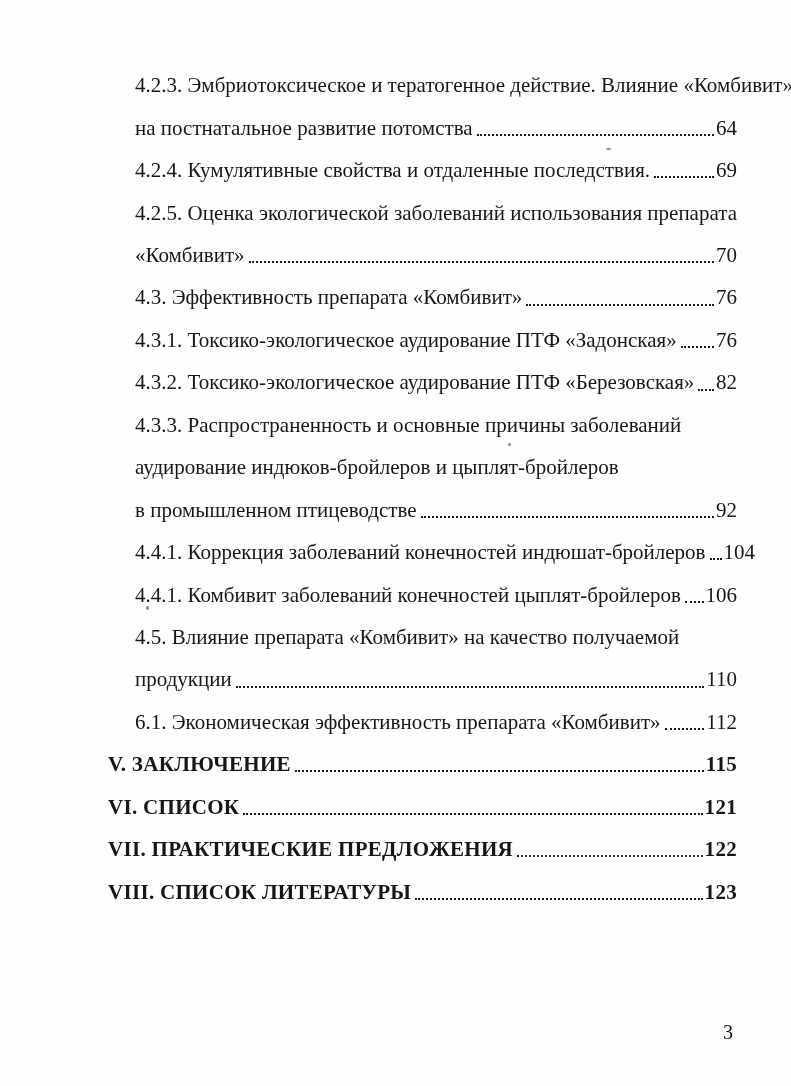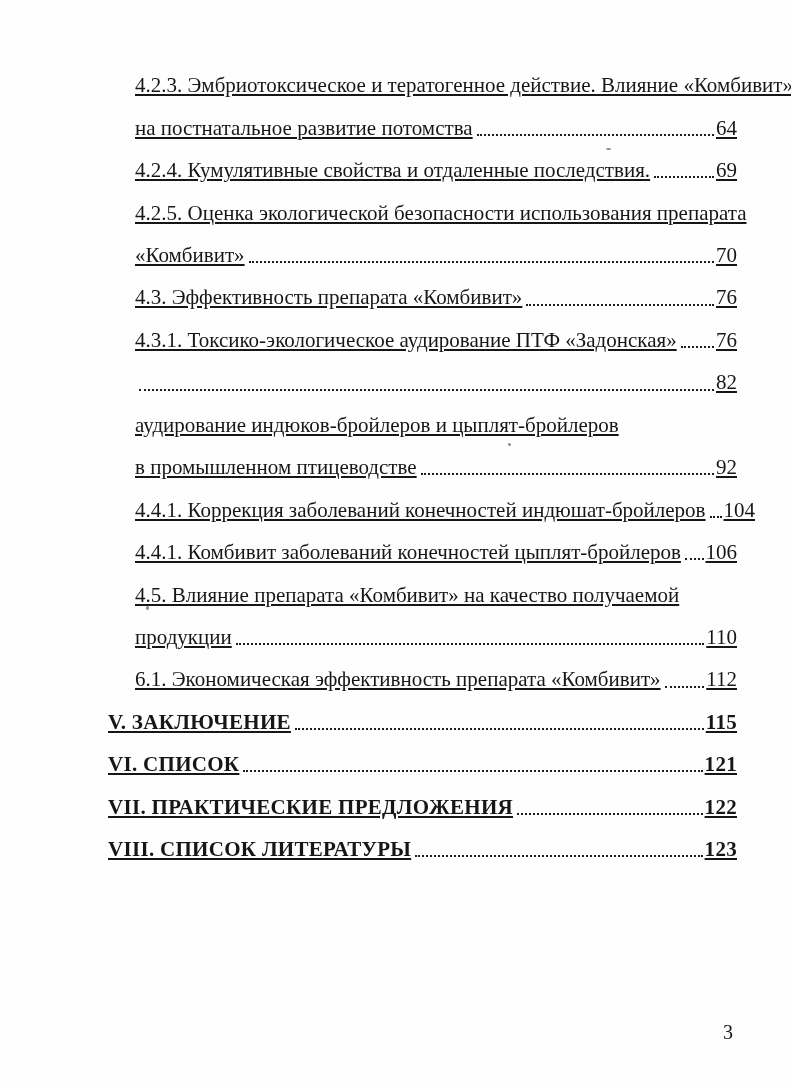--- a/index.html
+++ b/index.html
@@ -16,21 +16,20 @@
     font-family: "Liberation Serif", "DejaVu Serif", serif;
     font-size: 21px;
     overflow: hidden;
     box-sizing: border-box;
   }
   .toc {
     position: absolute;
     top: 55px;
     left: 108px;
     right: 54px;
-    text-decoration: underline;
   }
   .toc-row {
     display: flex;
     align-items: flex-end;
     height: 42.45px;
     white-space: nowrap;
   }
   .toc-row.indent { padding-left: 27px; }
   .toc-row.bold .toc-text,
   .toc-row.bold .toc-page {
@@ -86,21 +85,21 @@
     <span class="toc-page">64</span>
   </div>
 
   <div class="toc-row indent">
     <span class="toc-text">4.2.4. Кумулятивные свойства и отдаленные последствия.</span>
     <span class="toc-leader"></span>
     <span class="toc-page">69</span>
   </div>
 
   <div class="toc-row indent">
-    <span class="toc-text">4.2.5. Оценка экологической безопасности использования препарата</span>
+    <span class="toc-text">4.2.5. Оценка экологической заболеваний использования препарата</span>
 
   </div>
 
   <div class="toc-row indent">
     <span class="toc-text">«Комбивит»</span>
     <span class="toc-leader"></span>
     <span class="toc-page">70</span>
   </div>
 
   <div class="toc-row indent">
@@ -109,24 +108,29 @@
     <span class="toc-page">76</span>
   </div>
 
   <div class="toc-row indent">
     <span class="toc-text">4.3.1. Токсико-экологическое аудирование ПТФ «Задонская»</span>
     <span class="toc-leader"></span>
     <span class="toc-page">76</span>
   </div>
 
   <div class="toc-row indent">
+    <span class="toc-text">4.3.2. Токсико-экологическое аудирование ПТФ «Березовская»</span>
     <span class="toc-leader"></span>
     <span class="toc-page">82</span>
   </div>
 
+  <div class="toc-row indent">
+    <span class="toc-text">4.3.3. Распространенность и основные причины заболеваний</span>
+
+  </div>
 
   <div class="toc-row indent">
     <span class="toc-text">аудирование индюков-бройлеров и цыплят-бройлеров</span>
 
   </div>
 
   <div class="toc-row indent">
     <span class="toc-text">в промышленном птицеводстве</span>
     <span class="toc-leader"></span>
     <span class="toc-page">92</span>

